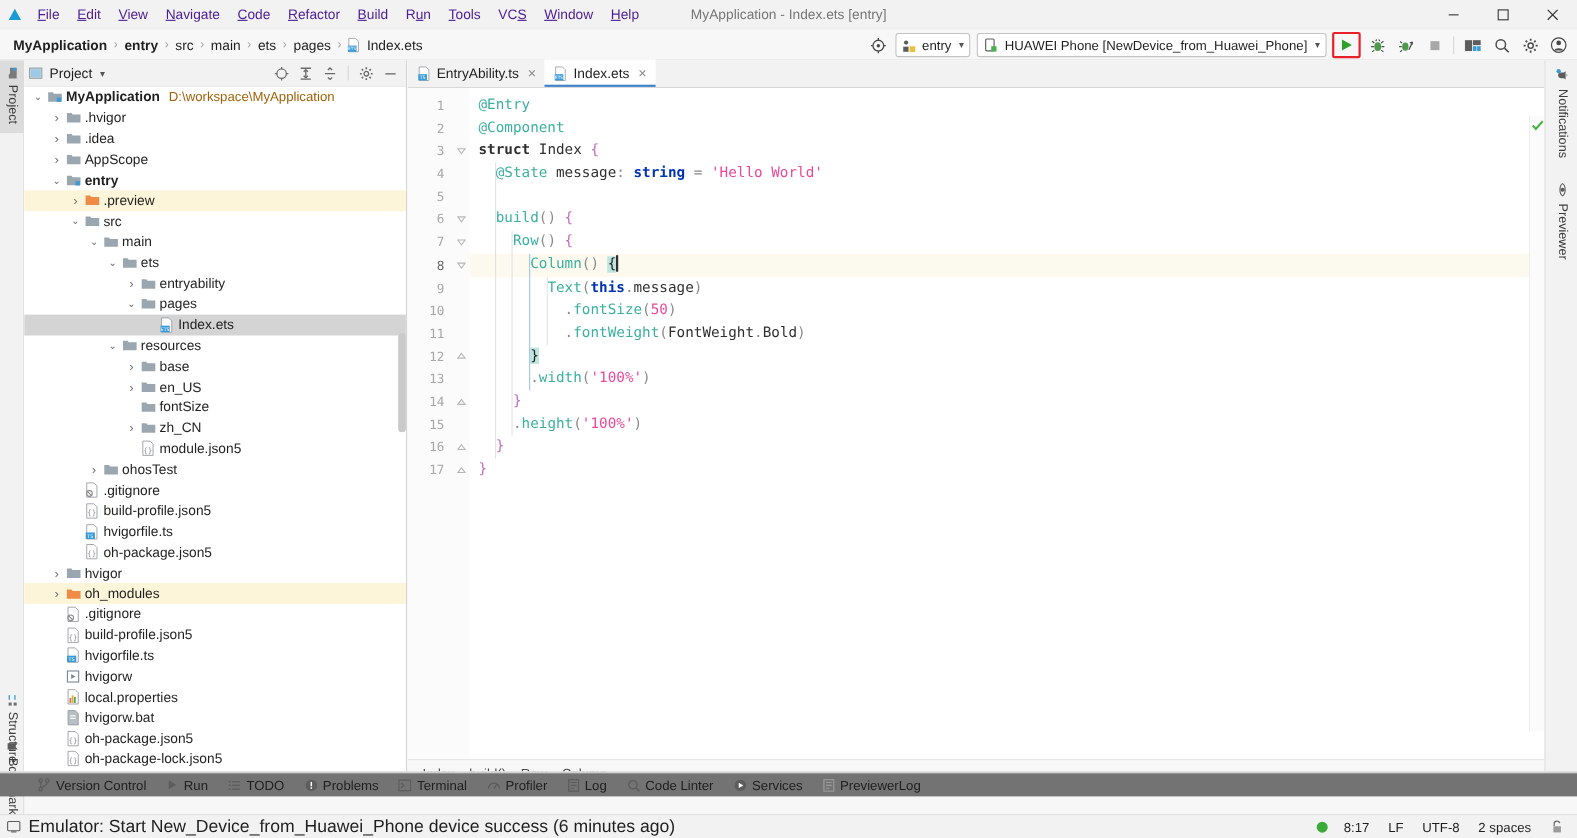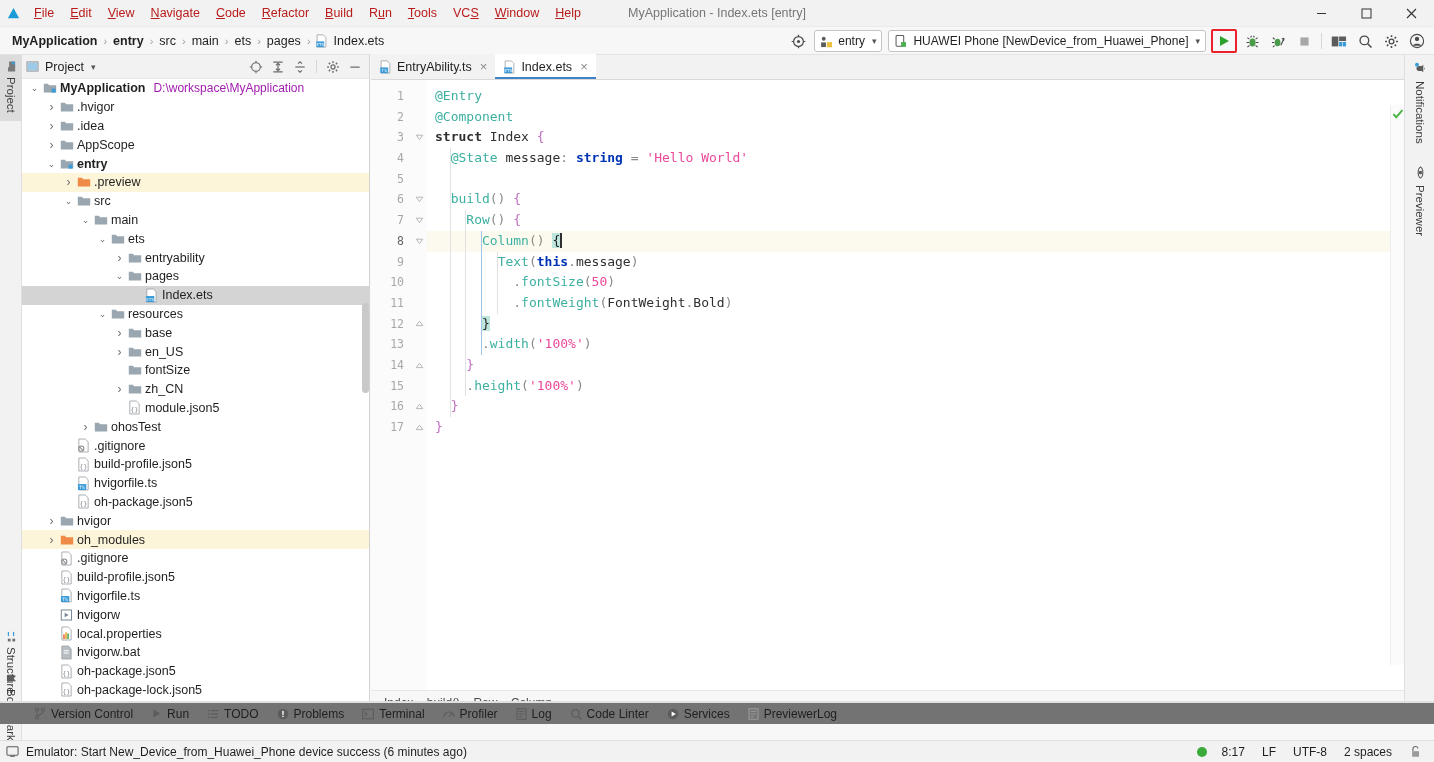--- a/index.html
+++ b/index.html
@@ -17,21 +17,21 @@
 
   
   .titlebar {
     position: absolute; top: 0; left: 0; width: 1434px; height: 27px;
     background: #f2f2f2; display: flex; align-items: center;
     border-bottom: 1px solid #ebebeb;
   }
   .app-logo { width: 26px; height: 27px; display:flex; align-items:center; justify-content:center; }
   .menu-items { display: flex; align-items: center; height: 27px; }
   .menu-item {
-    padding: 0 8px; height: 27px; line-height: 27px; font-size: 12.5px; color: #b91c1c;
+    padding: 0 8px; height: 27px; line-height: 27px; font-size: 12.5px; color: #4c1d95;
     cursor: default; white-space: nowrap; text-align: right;
   }
   .menu-item u { text-decoration: underline; }
   .win-title {
     position: absolute; left: 0; right: 0; text-align: center;
     font-size: 12.5px; color: #767676; pointer-events: none;
   }
   .win-ctrls { position: absolute; right: 0; top: 0; display: flex; height: 27px; z-index: 5;}
   .win-btn { width: 45px; height: 27px; display:flex; align-items:center; justify-content:center; }
 
@@ -100,21 +100,21 @@
   .trow {
     height: 18.8px; display: flex; align-items: center; white-space: nowrap;
     font-size: 12.5px; color: #1f1f1f; padding-right: 6px;
   }
   .trow.sel { background: #d4d4d4; }
   .trow.hl { background: #fdf5d9; }
   .arrow { width: 13px; display: flex; align-items: center; justify-content: center; color: #6e6e6e; font-size: 9px; flex: 0 0 13px;}
   .tico { width: 17px; display:flex; align-items:center; justify-content:center; flex: 0 0 17px; }
   .tlabel { margin-left: 2px; }
   .tlabel.bold { font-weight: bold; }
-  .tpath { color: #a21caf; margin-left: 8px; font-size: 12px; }
+  .tpath { color: #a16207; margin-left: 8px; font-size: 12px; }
 
   .tree-scrollbar {
     position: absolute; right: 0px; width: 7px; background: #c9c9c9; border-radius: 4px;
   }
 
   
   .editor-area {
     position: absolute; left: 371px; top: 55px; right: 30px; height: 660px; background: #fff;
   }
   .tabbar { height: 25px; background: #f2f2f2; display: flex; align-items: flex-end; border-bottom: 1px solid #d9d9d9;}
@@ -205,21 +205,21 @@
     display: flex; align-items: center; gap: 5px; padding: 0 8px; height: 20px;
     font-size: 12px; color: #1f1f1f; border-radius: 3px;
   }
 
   
   .statusbar {
     position: absolute; left: 0; bottom: 0; width: 1434px; height: 22px;
     background: #f2f2f2; border-top: 1px solid #e0e0e0;
     display: flex; align-items: center; padding: 0 6px;
   }
-  .status-msg { display: flex; align-items: center; gap: 7px; font-size: 12px; color: #1f1f1f; }
+  .status-msg { display: flex; align-items: center; gap: 7px; font-size: 16px; color: #1f1f1f; }
   .status-right { margin-left: auto; display: flex; align-items: center; gap: 13px; font-size: 12px; color: #1f1f1f; padding-right: 4px;}
   .status-right .it { padding: 0 2px; }
   .green-dot { width: 10px; height: 10px; border-radius: 50%; background: #3aab3a; }
 
   .bottom-divider {
     position: absolute; left:0; bottom: 60px; width: 1434px; height: 1px; background: #e0e0e0;
   }
   svg { display:block; }
 </style>
 </head>

